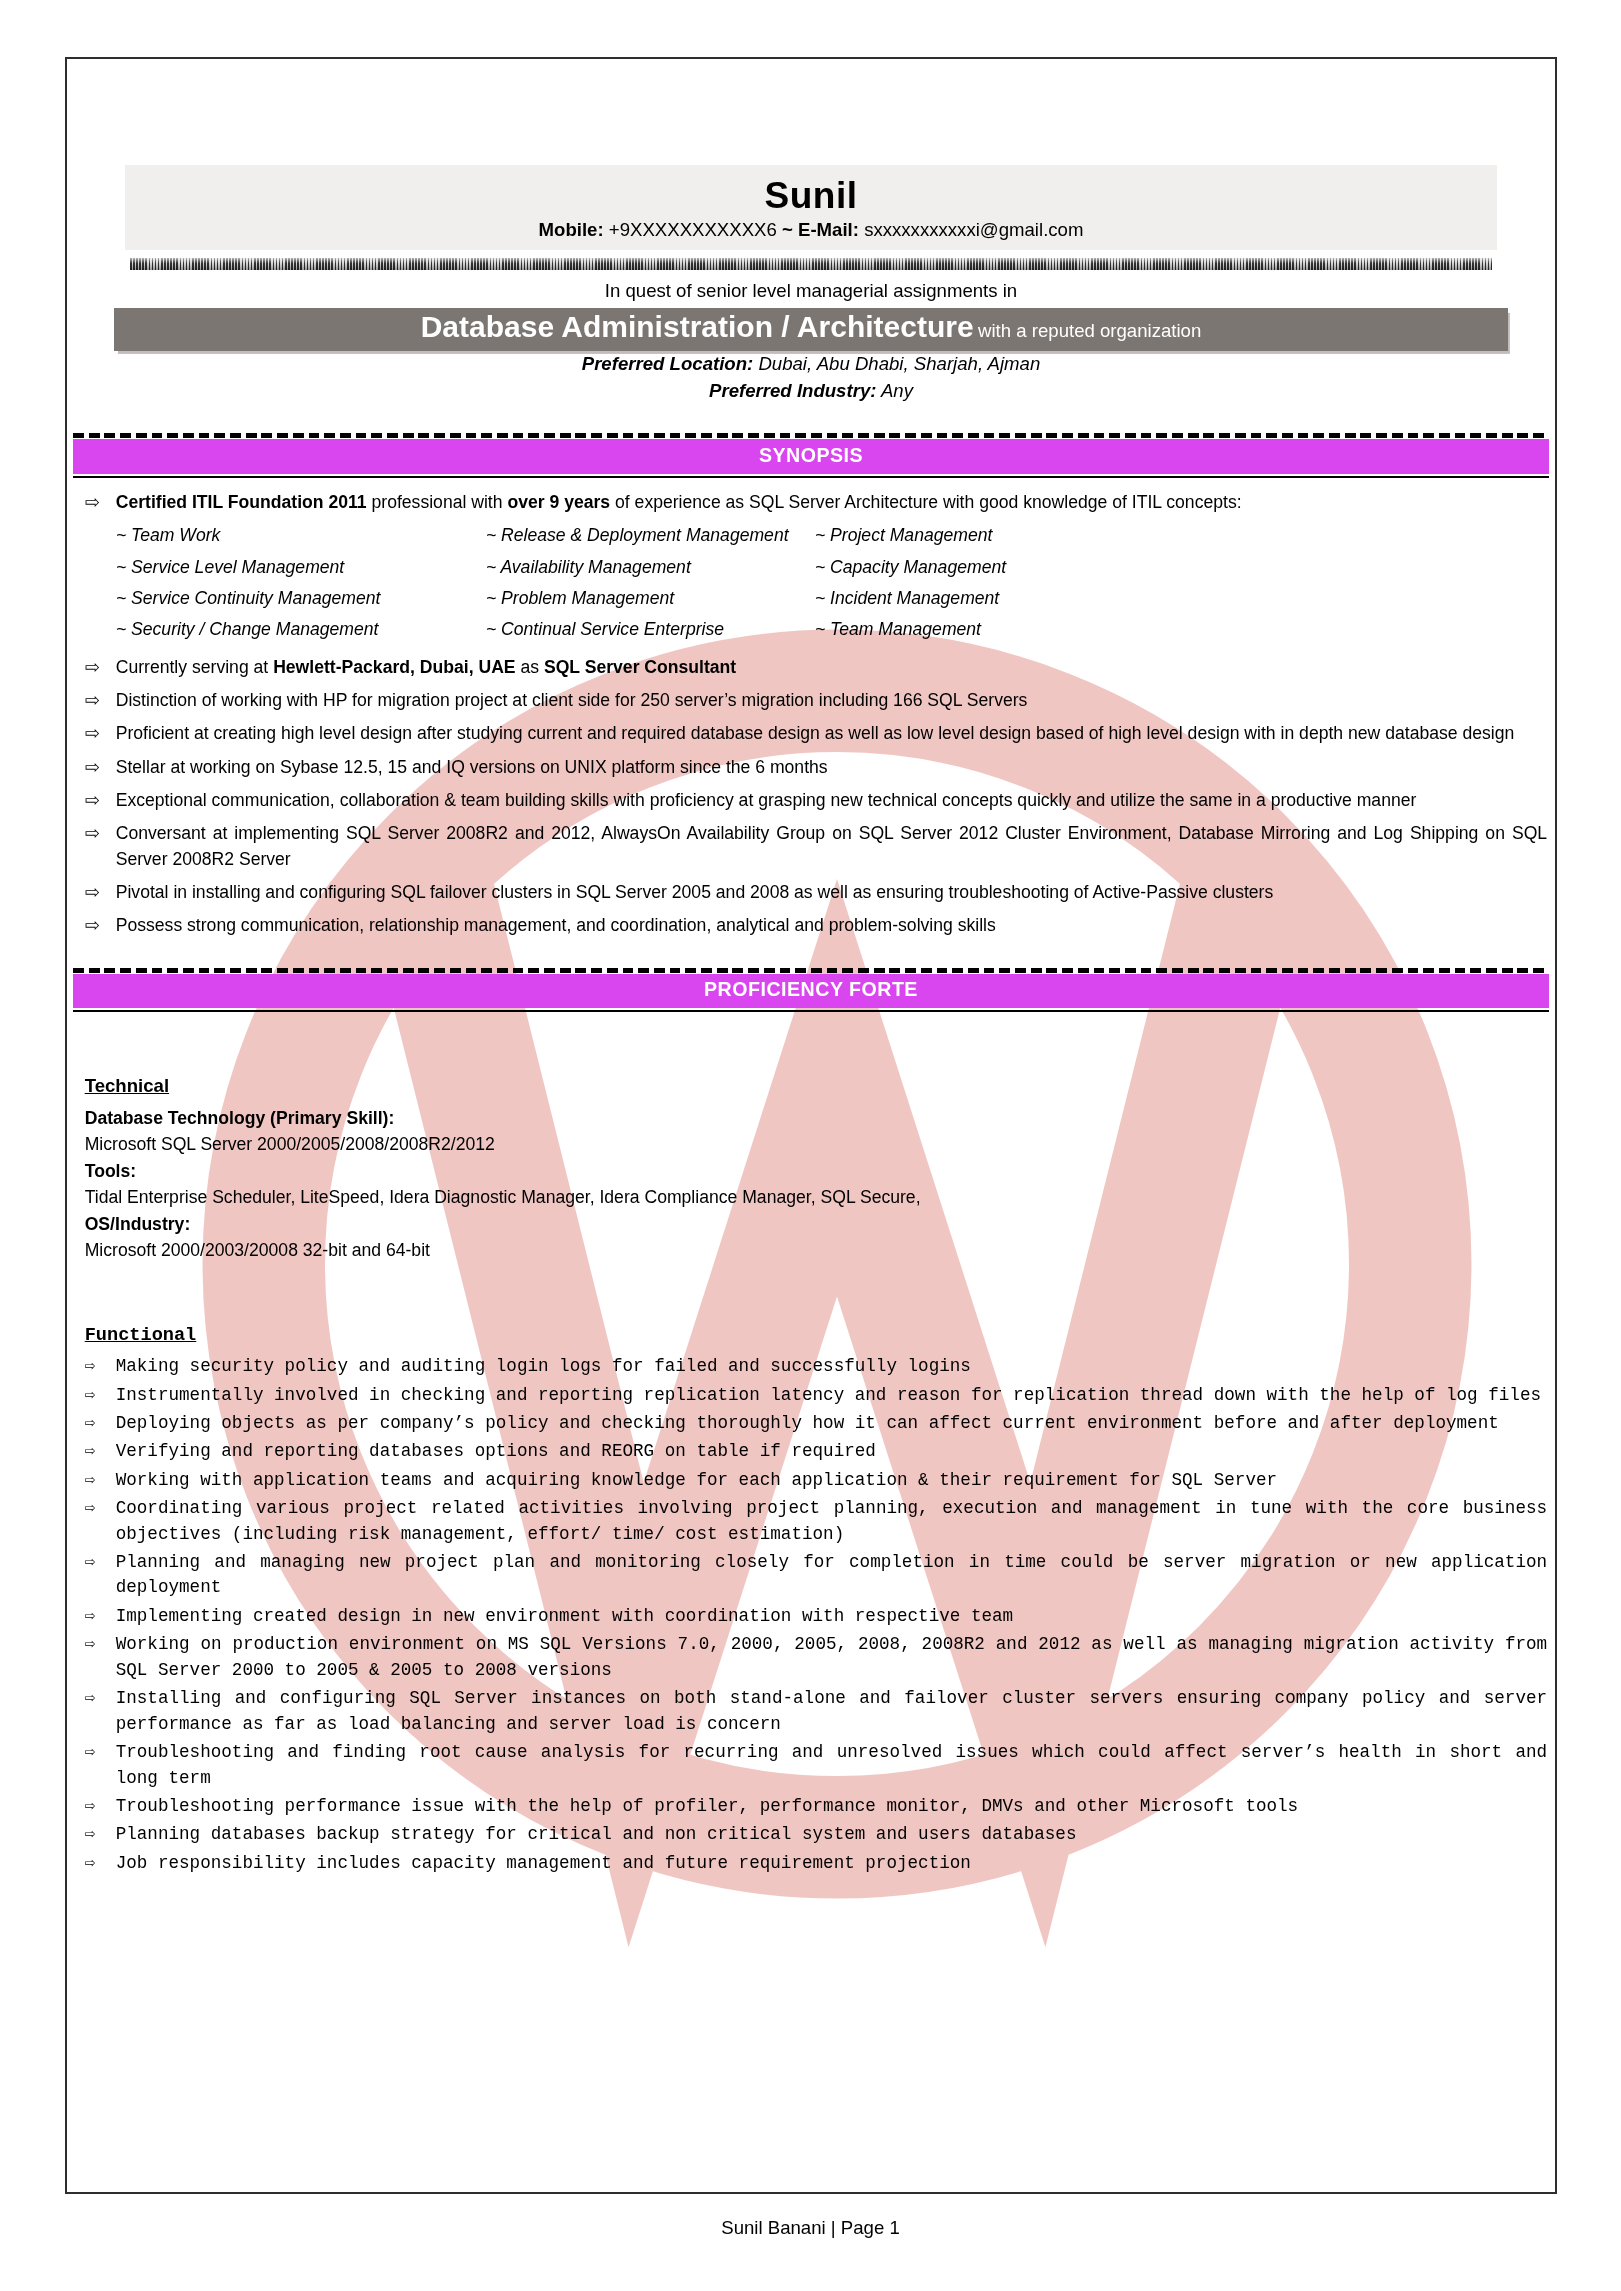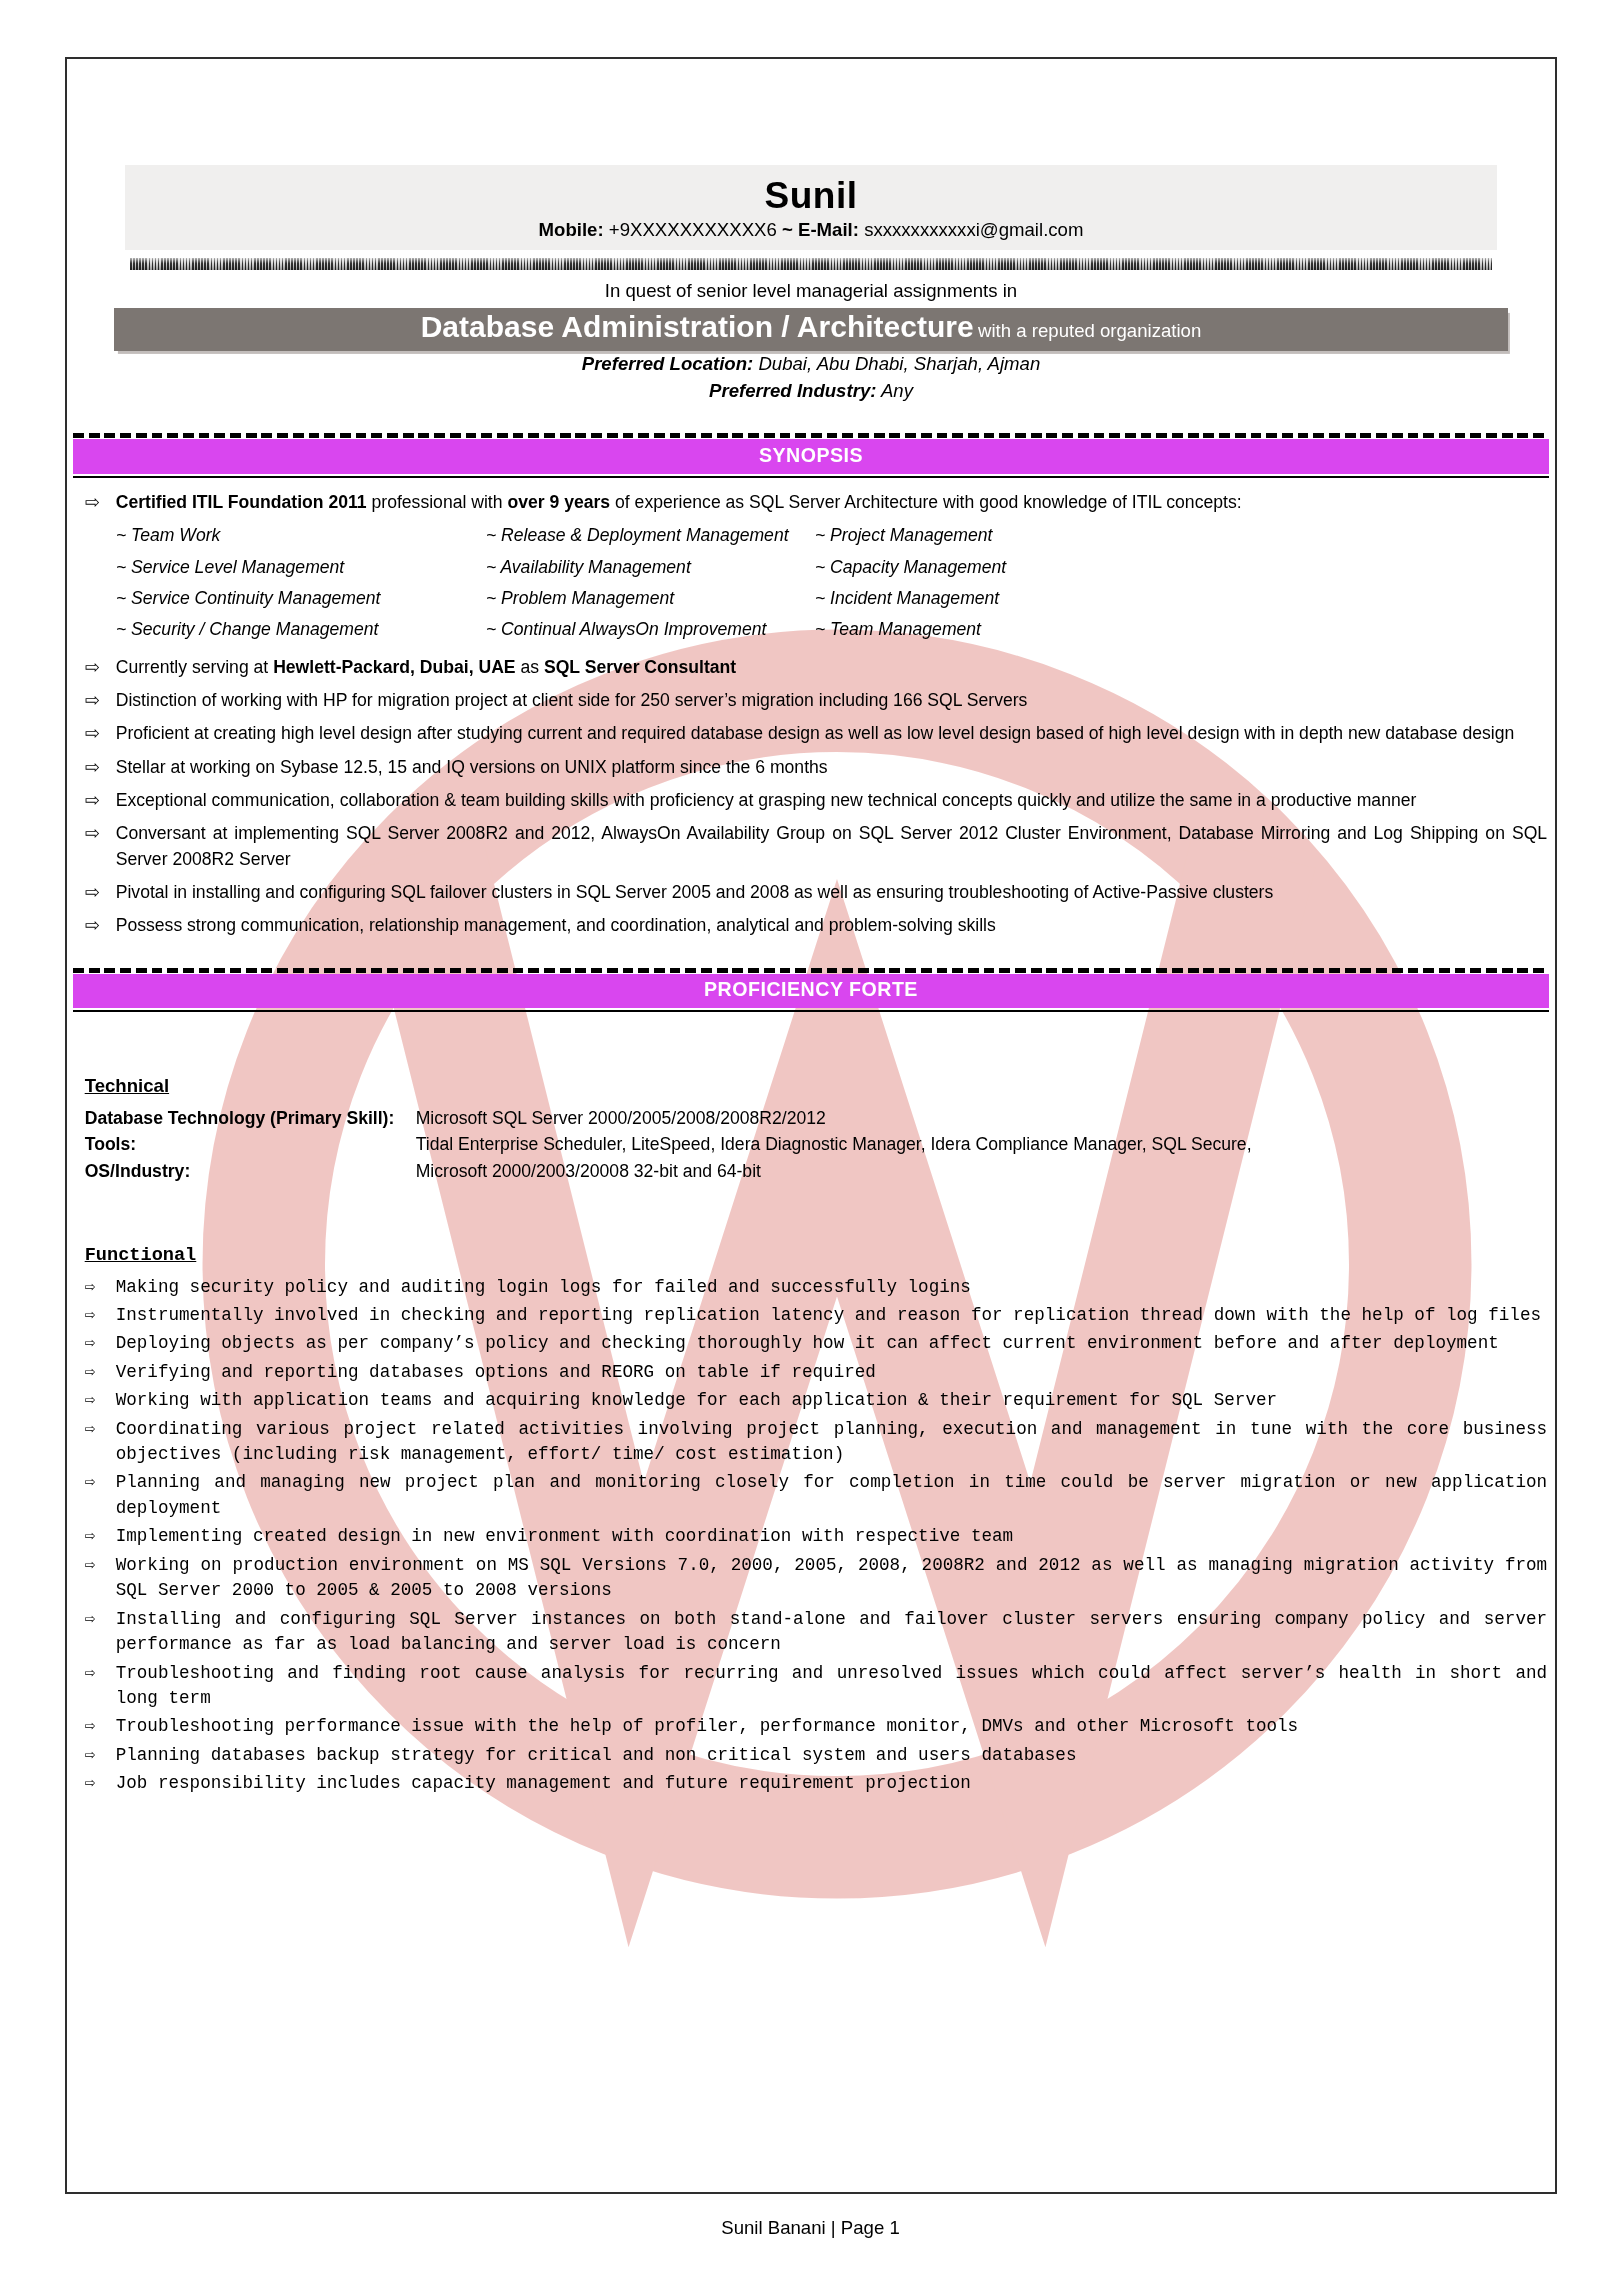--- a/index.html
+++ b/index.html
@@ -55,21 +55,21 @@
   .bullet .btext .b{font-weight:bold;}
 
   .skills{
     display:grid;grid-template-columns:370px 329px auto;
     margin:2px 7.8px 11.8px 43px;font-style:italic;font-size:17.6px;line-height:25.5px;row-gap:5.9px;
   }
 
   .tech-block{margin-top:61px;}
   .sub-heading{font-weight:bold;text-decoration:underline;font-size:18.6px;margin:0 0 5.9px 11.8px;line-height:25.5px;}
   .tech{margin:0 2px 0 11.8px;}
-  .tech-row{display:flex;font-size:17.6px;line-height:26.5px;}
+  .tech-row{display:flex;font-size:17.6px;line-height:26.5px;flex-direction:column;}
   .tech-label{width:331px;flex:none;font-weight:bold;}
   .tech-value{flex:1;text-align:justify;}
 
   .fn-block{margin-top:59px;font-family:Liberation Mono, monospace;}
   .fn-block .bullet{margin-bottom:2.9px;}
 
   .footer{position:absolute;left:0;right:0;top:2217px;text-align:center;font-size:18.6px;z-index:3;}
 </style>
 </head>
 <body>
@@ -130,21 +130,21 @@
             <div>~ Team Work</div>
             <div>~ Release &amp; Deployment Management</div>
             <div>~ Project Management</div>
             <div>~ Service Level Management</div>
             <div>~ Availability Management</div>
             <div>~ Capacity Management</div>
             <div>~ Service Continuity Management</div>
             <div>~ Problem Management</div>
             <div>~ Incident Management</div>
             <div>~ Security / Change Management</div>
-            <div>~ Continual AlwaysOn Improvement</div>
+            <div>~ Continual Service Enterprise</div>
             <div>~ Team Management</div>
           </div>
         <div id="syn-bullets">
             <div class="bullet">
               <span class="arrow">⇨</span>
               <span class="btext"><span>Currently serving at </span><span class="b">Hewlett-Packard, Dubai, UAE</span><span> as </span><span class="b">SQL Server Consultant</span></span>
             </div>
             <div class="bullet">
               <span class="arrow">⇨</span>
               <span class="btext"><span>Distinction of working with HP for migration project at client side for 250 server’s migration including 166 SQL Servers</span></span>

